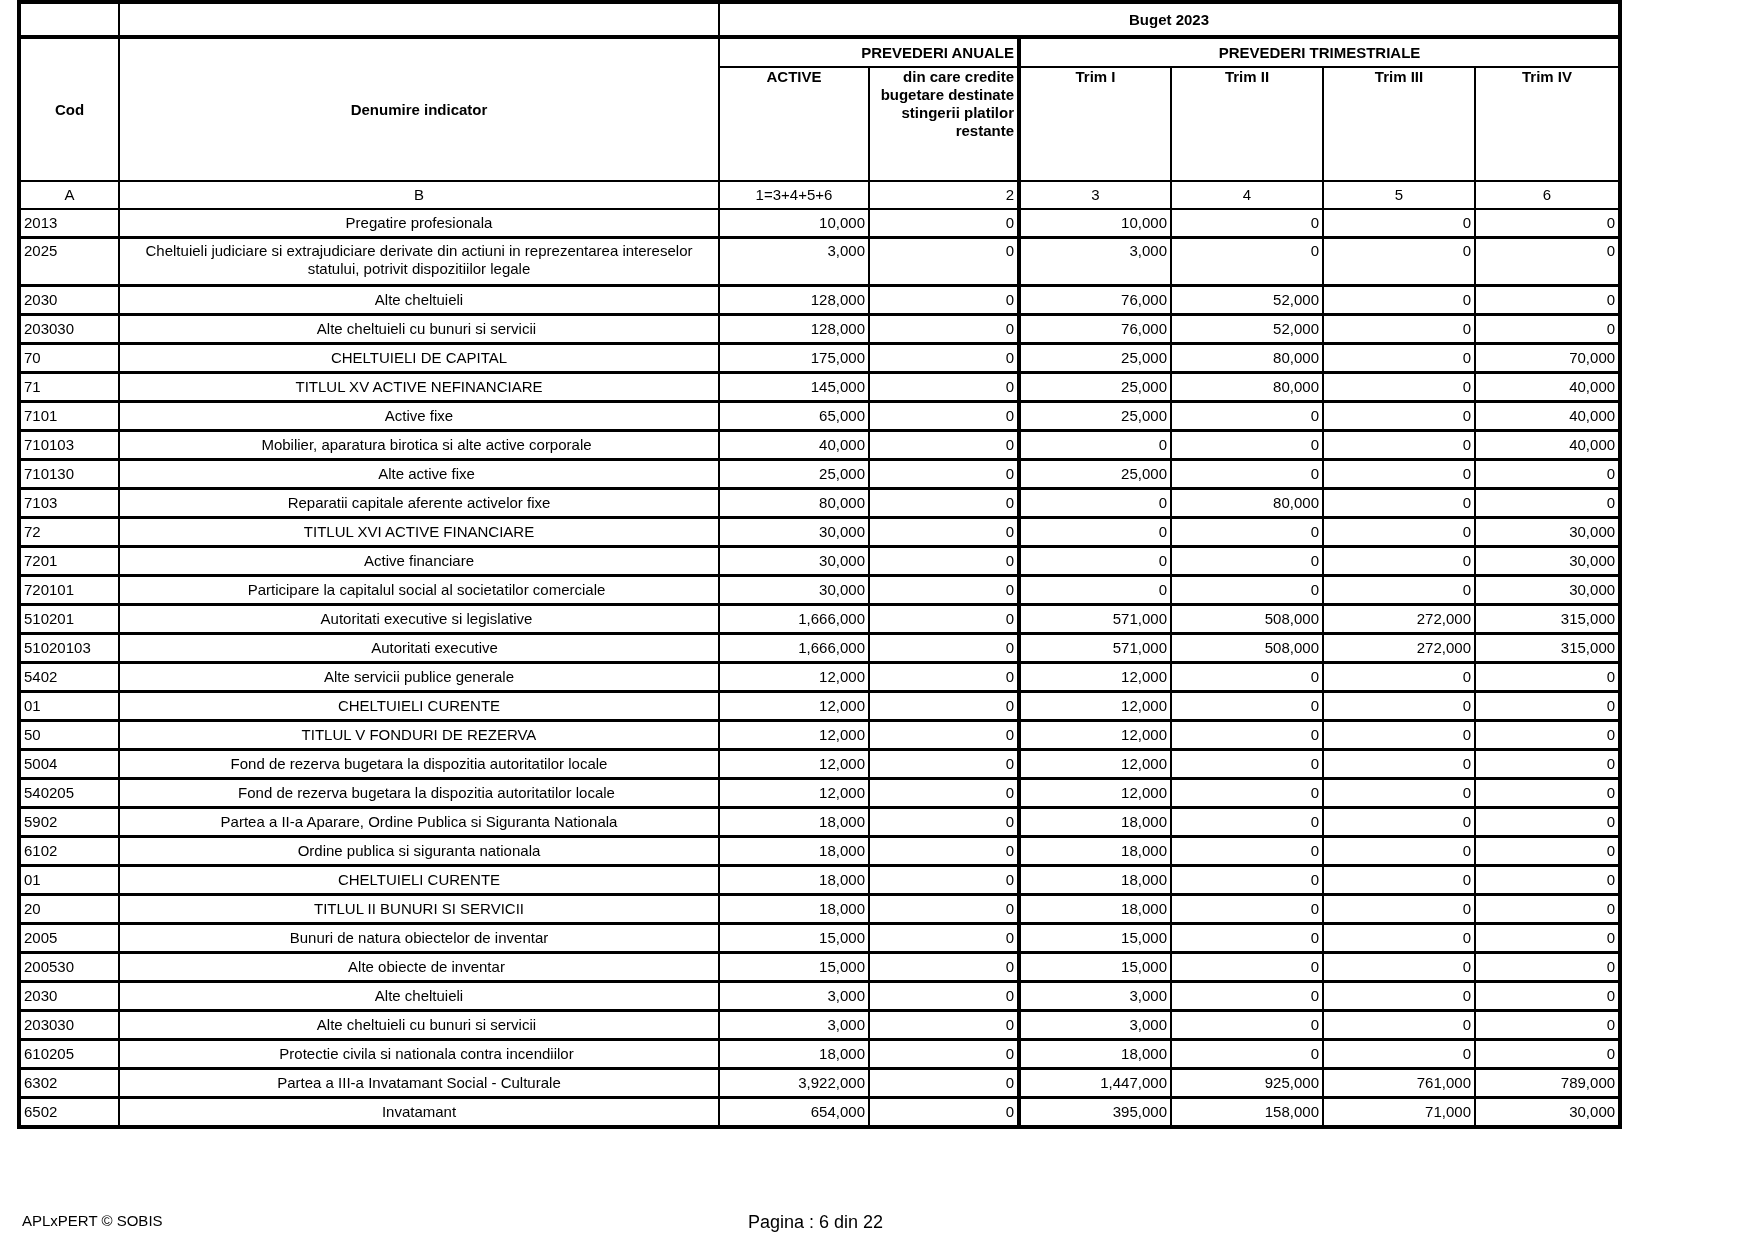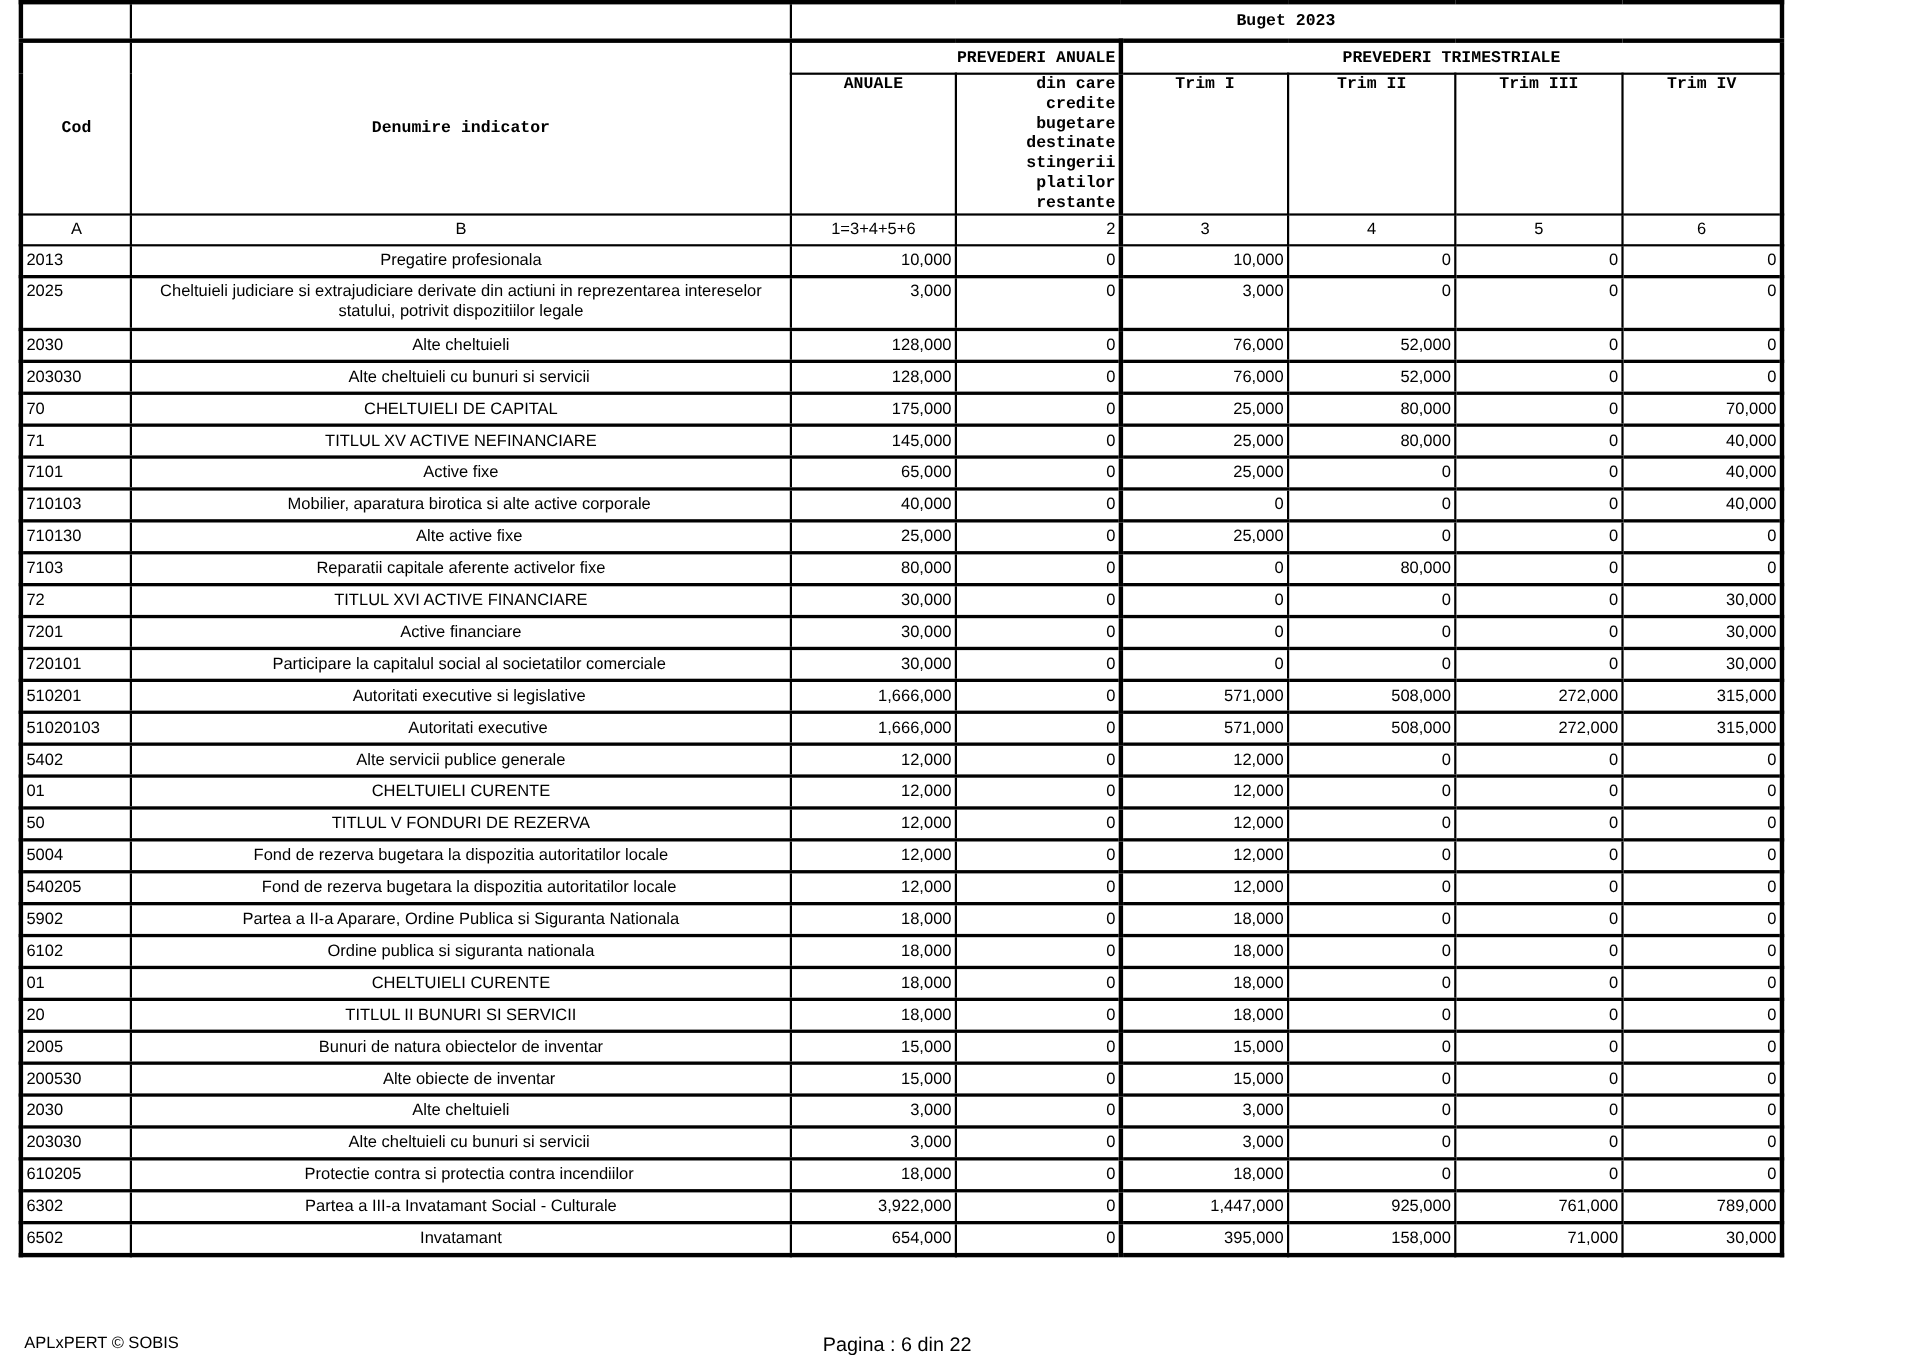--- a/index.html
+++ b/index.html
@@ -3,21 +3,21 @@
 <meta charset="utf-8">
 <style>
   html, body { margin:0; padding:0; background:#ffffff; }
   body { width:1754px; height:1241px; position:relative; overflow:hidden;
          font-family:"Liberation Sans", sans-serif; color:#000; }
   table.budget { position:absolute; left:17px; top:0px; width:1601px;
                  border-collapse:collapse; table-layout:fixed; }
   table.budget td, table.budget th { border:2px solid #000; padding:0 3px;
                  font-size:15px; line-height:18px; overflow:hidden; }
   table.budget { border:4px solid #000; }
-  th { font-weight:bold; text-align:center; vertical-align:top;font-family:Liberation Mono, monospace; }
+  th { font-weight:bold; text-align:center; vertical-align:top; }
   .h-top { height:31px; vertical-align:middle; }
   .h-group { height:27px; vertical-align:middle; border-top:4px solid #000 !important; }
   .h-cols { height:112px; }
   th.big { vertical-align:middle; border-top:4px solid #000 !important; }
   .idx td { height:26px; text-align:center; font-size:17px; vertical-align:middle; }
   .idx td { border-bottom:4px solid #000; }
   tr.row td { height:26px; vertical-align:middle; border-bottom:3px solid #000; }
   tr.row.tall td { height:42px; vertical-align:top; padding-top:3px; }
   td.code { text-align:left; }
   td.name { text-align:center; }
@@ -48,21 +48,21 @@
       <th class="h-top"></th>
       <th class="h-top" colspan="6">Buget 2023</th>
     </tr>
     <tr>
       <th class="big" rowspan="2">Cod</th>
       <th class="big" rowspan="2">Denumire indicator</th>
       <th class="h-group thick-r" colspan="2">PREVEDERI ANUALE</th>
       <th class="h-group" colspan="4">PREVEDERI TRIMESTRIALE</th>
     </tr>
     <tr>
-      <th class="h-cols">ANUALE</th>
+      <th class="h-cols">ACTIVE</th>
       <th class="h-cols thick-r">din care credite bugetare destinate stingerii platilor restante</th>
       <th class="h-cols">Trim I</th>
       <th class="h-cols">Trim II</th>
       <th class="h-cols">Trim III</th>
       <th class="h-cols">Trim IV</th>
     </tr>
   </thead>
   <tbody id="tbody">
     <tr class="idx">
       <td>A</td>
@@ -349,21 +349,21 @@
         <td class="name ind1">Alte cheltuieli cu bunuri si servicii</td>
         <td class="num">3,000</td>
         <td class="num thick-r">0</td>
         <td class="num">3,000</td>
         <td class="num">0</td>
         <td class="num">0</td>
         <td class="num">0</td>
       </tr>
       <tr class="row">
         <td class="code">610205</td>
-        <td class="name ind1">Protectie contra si protectia contra incendiilor</td>
+        <td class="name ind1">Protectie civila si nationala contra incendiilor</td>
         <td class="num">18,000</td>
         <td class="num thick-r">0</td>
         <td class="num">18,000</td>
         <td class="num">0</td>
         <td class="num">0</td>
         <td class="num">0</td>
       </tr>
       <tr class="row">
         <td class="code">6302</td>
         <td class="name">Partea a III-a Invatamant Social - Culturale</td>

